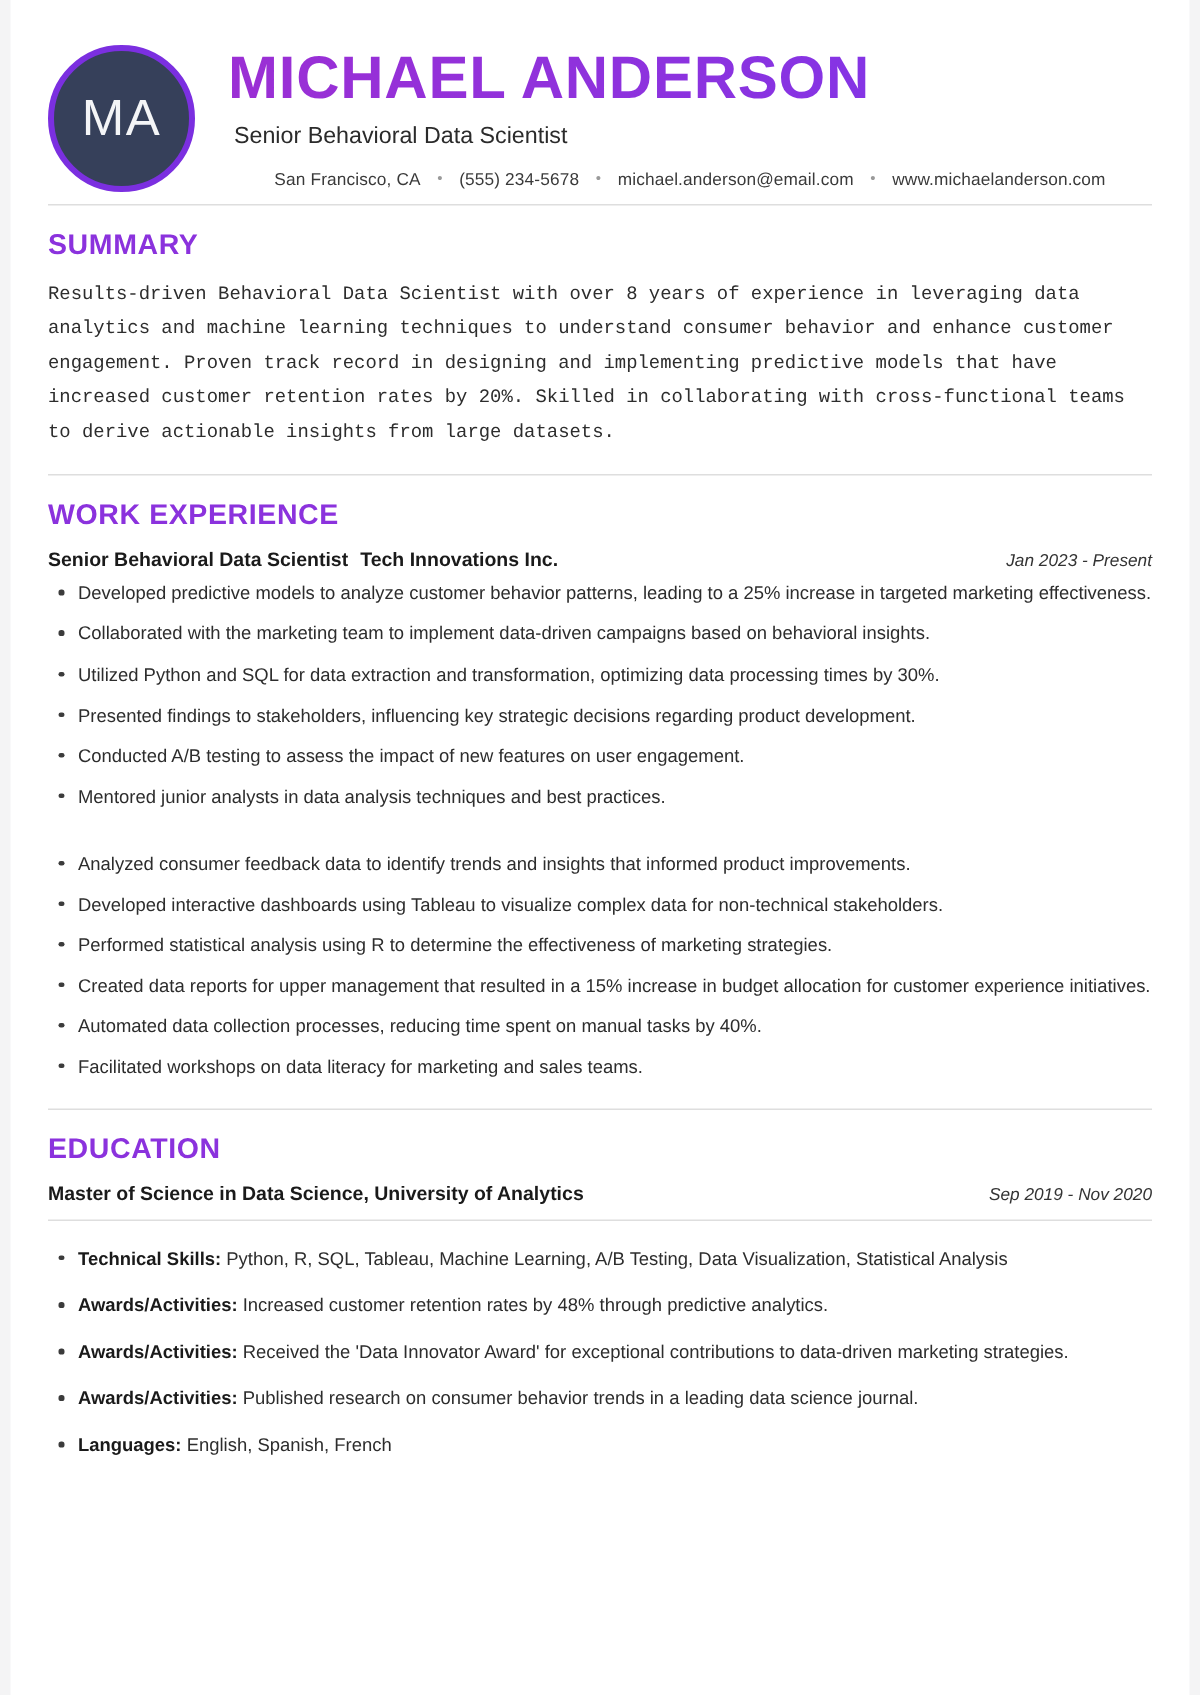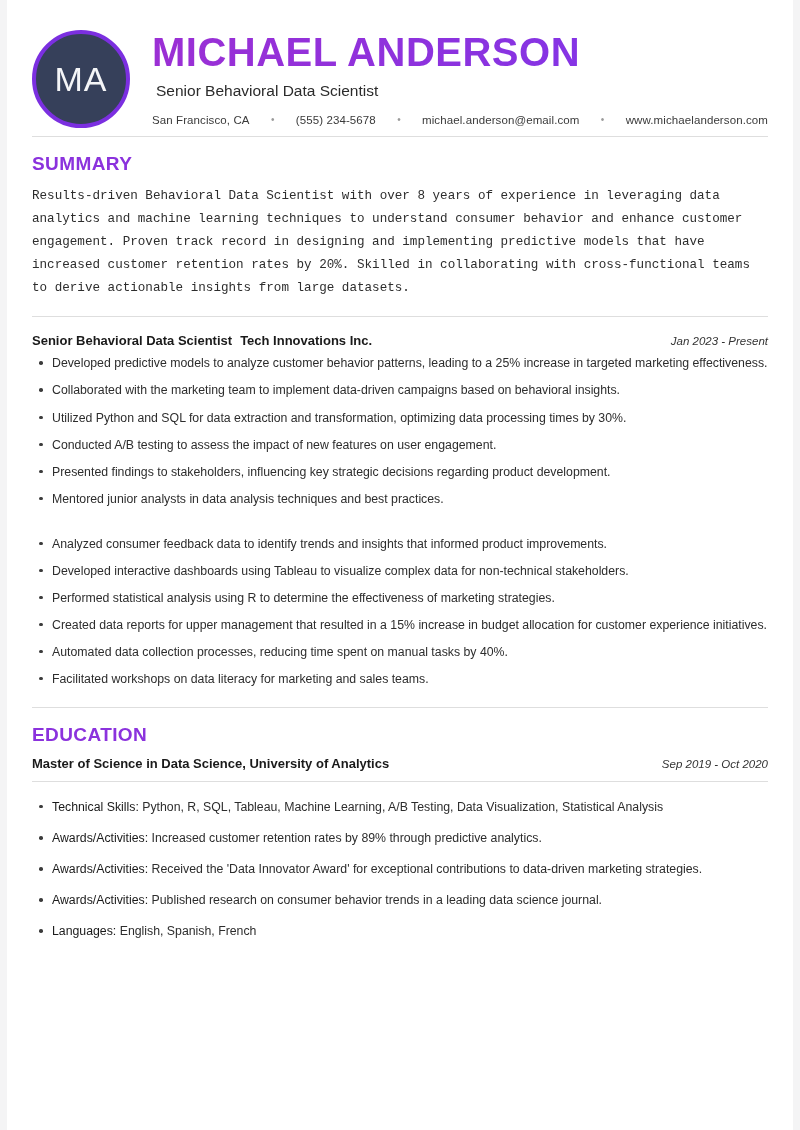--- a/index.html
+++ b/index.html
@@ -80,21 +80,21 @@
     margin: 7px 0 0 4px;
     font-size: 15.5px;
     font-weight: 400;
     color: #2b2b2b;
     line-height: 1.2;
   }
   .contact-row {
     margin-top: 14px;
     display: flex;
     align-items: center;
-    justify-content: space-between;
+    justify-content: center;
     flex-wrap: wrap;
     font-size: 11.5px;
     color: #3a3a3a;
     letter-spacing: 0.1px;
   }
   .contact-item { white-space: nowrap; }
   .contact-sep {
     color: #9a9a9a;
     padding: 0 11px;
     font-size: 10px;
@@ -205,21 +205,21 @@
     content: "";
     position: absolute;
     left: 7px;
     top: 7px;
     width: 3.5px;
     height: 3.5px;
     border-radius: 50%;
     background: #3b3b3b;
   }
   .info-label {
-    font-weight: 400;
+    font-weight: 700;
     color: #1a1a1a;
   }
   .info-value { color: #2d2d2d; }
 
   .section-summary { padding-top: 16px; }
   .section-work { padding-top: 16px; }
   .section-edu { padding-top: 16px; }
   .section-extra { padding-top: 16px; }
 </style>
 </head>
@@ -249,34 +249,35 @@
   <hr class="rule">
 
   <div class="section section-summary">
     <h2 class="section-title">SUMMARY</h2>
     <p class="summary-text">Results-driven Behavioral Data Scientist with over 8 years of experience in leveraging data analytics and machine learning techniques to understand consumer behavior and enhance customer engagement. Proven track record in designing and implementing predictive models that have increased customer retention rates by 20%. Skilled in collaborating with cross-functional teams to derive actionable insights from large datasets.</p>
   </div>
 
   <hr class="rule">
 
   <div class="section section-work">
+    <h2 class="section-title">WORK EXPERIENCE</h2>
 
     <div class="exp-block">
       <div class="entry-head">
         <div class="entry-left">
           <span>Senior Behavioral Data Scientist</span><span class="entry-company">Tech Innovations Inc.</span>
         </div>
         <div class="entry-dates">Jan 2023 - Present</div>
       </div>
       <ul class="bullets">
         <li>Developed predictive models to analyze customer behavior patterns, leading to a 25% increase in targeted marketing effectiveness.</li>
         <li>Collaborated with the marketing team to implement data-driven campaigns based on behavioral insights.</li>
         <li>Utilized Python and SQL for data extraction and transformation, optimizing data processing times by 30%.</li>
+        <li>Presented findings to stakeholders, influencing key strategic decisions regarding product development.</li>
         <li>Conducted A/B testing to assess the impact of new features on user engagement.</li>
-        <li>Presented findings to stakeholders, influencing key strategic decisions regarding product development.</li>
         <li>Mentored junior analysts in data analysis techniques and best practices.</li>
       </ul>
     </div>
 
     <div class="exp-block">
       <ul class="bullets">
         <li>Analyzed consumer feedback data to identify trends and insights that informed product improvements.</li>
         <li>Developed interactive dashboards using Tableau to visualize complex data for non-technical stakeholders.</li>
         <li>Performed statistical analysis using R to determine the effectiveness of marketing strategies.</li>
         <li>Created data reports for upper management that resulted in a 15% increase in budget allocation for customer experience initiatives.</li>
@@ -285,35 +286,35 @@
       </ul>
     </div>
   </div>
 
   <hr class="rule">
 
   <div class="section section-edu">
     <h2 class="section-title">EDUCATION</h2>
     <div class="edu-head">
       <div class="edu-degree">Master of Science in Data Science, University of Analytics</div>
-      <div class="entry-dates">Sep 2019 - Oct 2020</div>
+      <div class="entry-dates">Sep 2019 - Nov 2020</div>
     </div>
   </div>
 
   <hr class="rule">
 
   <div class="section section-extra">
     <ul class="info-list">
       <li>
         <span class="info-label">Technical Skills:</span>
         <span class="info-value">Python, R, SQL, Tableau, Machine Learning, A/B Testing, Data Visualization, Statistical Analysis</span>
       </li>
       <li>
         <span class="info-label">Awards/Activities:</span>
-        <span class="info-value">Increased customer retention rates by 89% through predictive analytics.</span>
+        <span class="info-value">Increased customer retention rates by 48% through predictive analytics.</span>
       </li>
       <li>
         <span class="info-label">Awards/Activities:</span>
         <span class="info-value">Received the 'Data Innovator Award' for exceptional contributions to data-driven marketing strategies.</span>
       </li>
       <li>
         <span class="info-label">Awards/Activities:</span>
         <span class="info-value">Published research on consumer behavior trends in a leading data science journal.</span>
       </li>
       <li>

